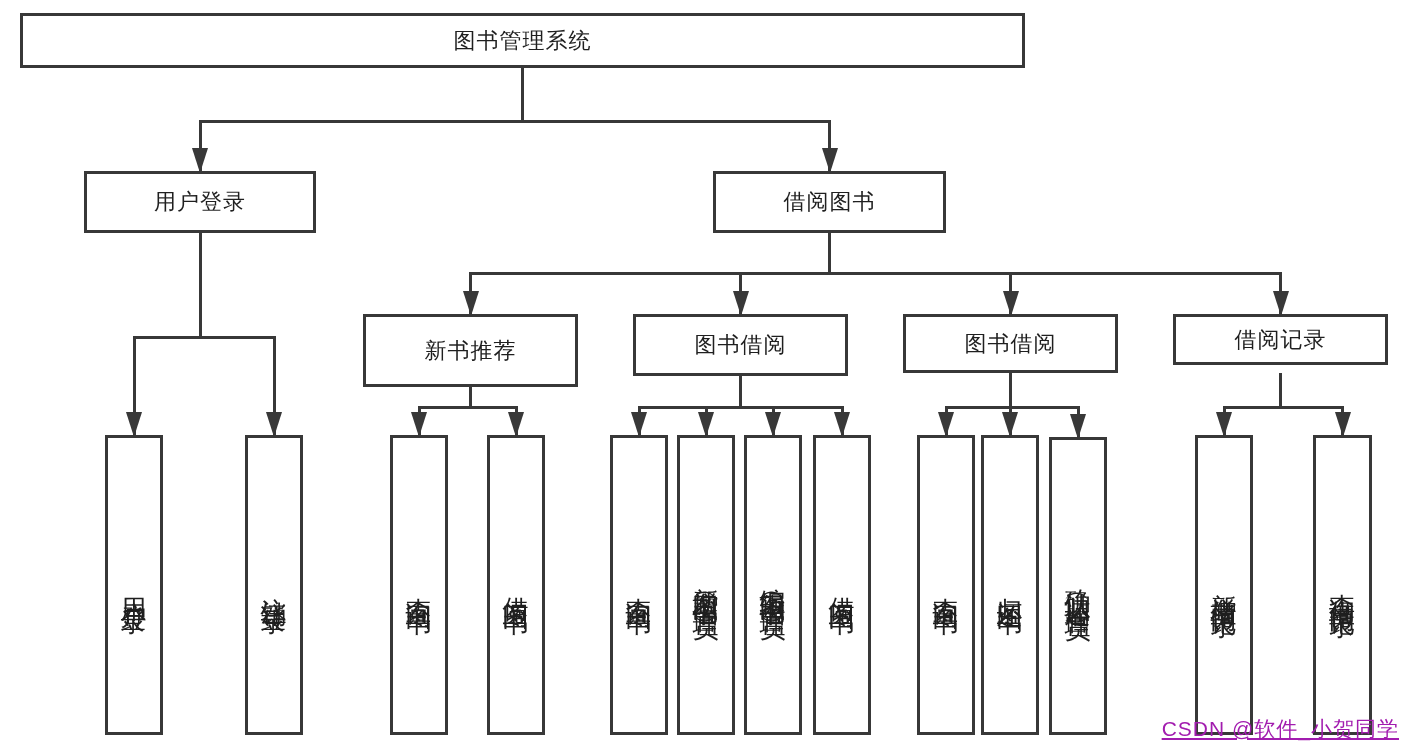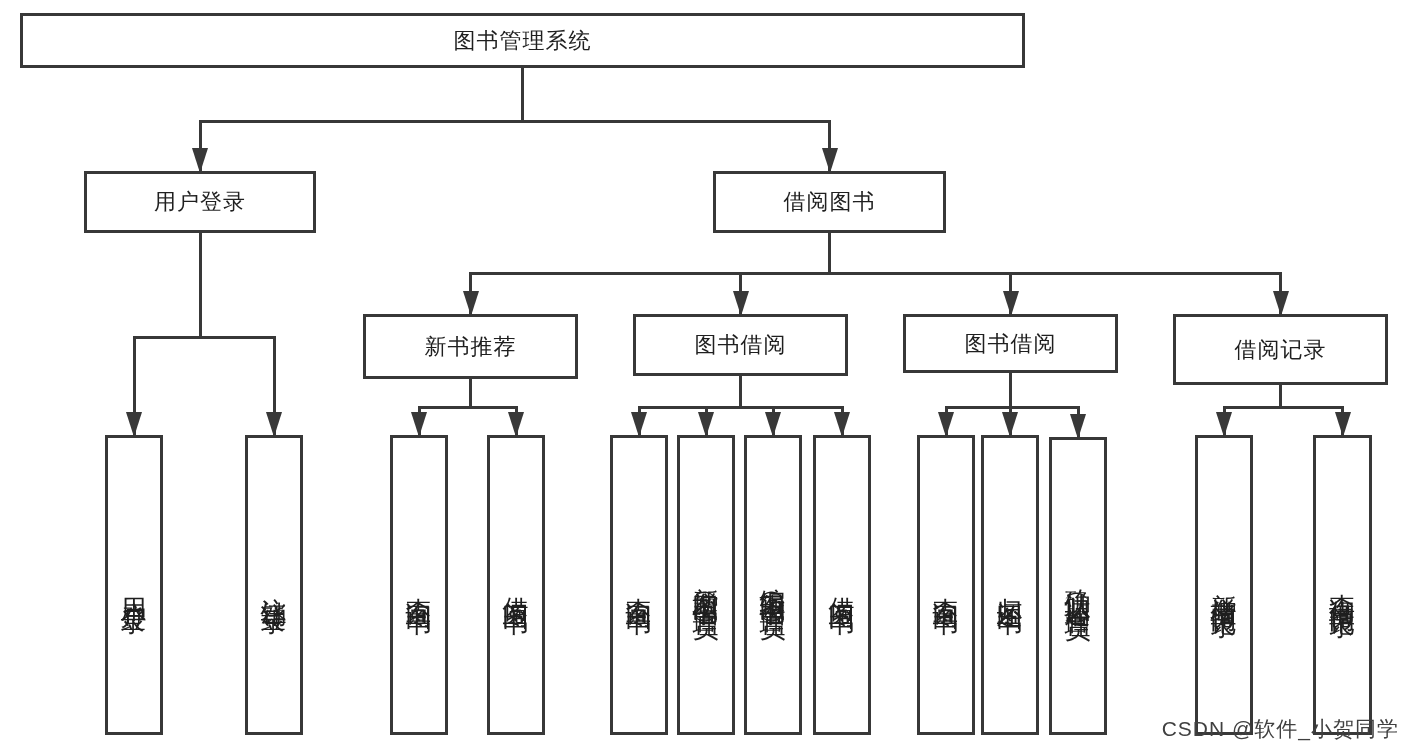--- a/index.html
+++ b/index.html
@@ -59,40 +59,40 @@
     letter-spacing: 1px;
     color: #c0c0c0;
     z-index: 4;
     white-space: nowrap;
   }
 </style>
 </head>
 <body>
 
 <div id="canvas" style="background: rgb(255, 255, 255);">
-  <div id="watermark" style="color: #404040;">CSDN @软件_小贺同学</div>
+  <div id="watermark" style="color: #a21caf; text-decoration: underline;">CSDN @软件_小贺同学</div>
 <div class="node h" style="left: 20px; top: 13px; width: 1005px; height: 55px; border-color: rgb(56, 56, 56);">
       <span class="lbl" style="color: rgb(31, 31, 31);">图书管理系统</span>
     </div>
     <div class="node h" style="left: 84px; top: 171px; width: 232px; height: 62px; border-color: rgb(56, 56, 56);">
       <span class="lbl" style="color: rgb(31, 31, 31);">用户登录</span>
     </div>
     <div class="node h" style="left: 713px; top: 171px; width: 233px; height: 62px; border-color: rgb(56, 56, 56);">
       <span class="lbl" style="color: rgb(31, 31, 31);">借阅图书</span>
     </div>
-    <div class="node h" style="left: 363px; top: 314px; width: 215px; height: 65px; border-color: rgb(56, 56, 56);">
+    <div class="node h" style="left: 363px; top: 314px; width: 215px; height: 73px; border-color: rgb(56, 56, 56);">
       <span class="lbl" style="color: rgb(31, 31, 31);">新书推荐</span>
     </div>
     <div class="node h" style="left: 633px; top: 314px; width: 215px; height: 62px; border-color: rgb(56, 56, 56);">
       <span class="lbl" style="color: rgb(31, 31, 31);">图书借阅</span>
     </div>
     <div class="node h" style="left: 903px; top: 314px; width: 215px; height: 59px; border-color: rgb(56, 56, 56);">
       <span class="lbl" style="color: rgb(31, 31, 31);">图书借阅</span>
     </div>
-    <div class="node h" style="left: 1173px; top: 314px; width: 215px; height: 71px; border-color: rgb(56, 56, 56);">
+    <div class="node h" style="left: 1173px; top: 314px; width: 215px; height: 51px; border-color: rgb(56, 56, 56);">
       <span class="lbl" style="color: rgb(31, 31, 31);">借阅记录</span>
     </div>
     <div class="node v" style="left: 105px; top: 435px; width: 58px; height: 300px; border-color: rgb(56, 56, 56);">
       <span class="lbl" style="color: rgb(31, 31, 31);">用户登录</span>
     </div>
     <div class="node v" style="left: 245px; top: 435px; width: 58px; height: 300px; border-color: rgb(56, 56, 56);">
       <span class="lbl" style="color: rgb(31, 31, 31);">注销登录</span>
     </div>
     <div class="node v" style="left: 390px; top: 435px; width: 58px; height: 300px; border-color: rgb(56, 56, 56);">
       <span class="lbl" style="color: rgb(31, 31, 31);">查询图书</span>

